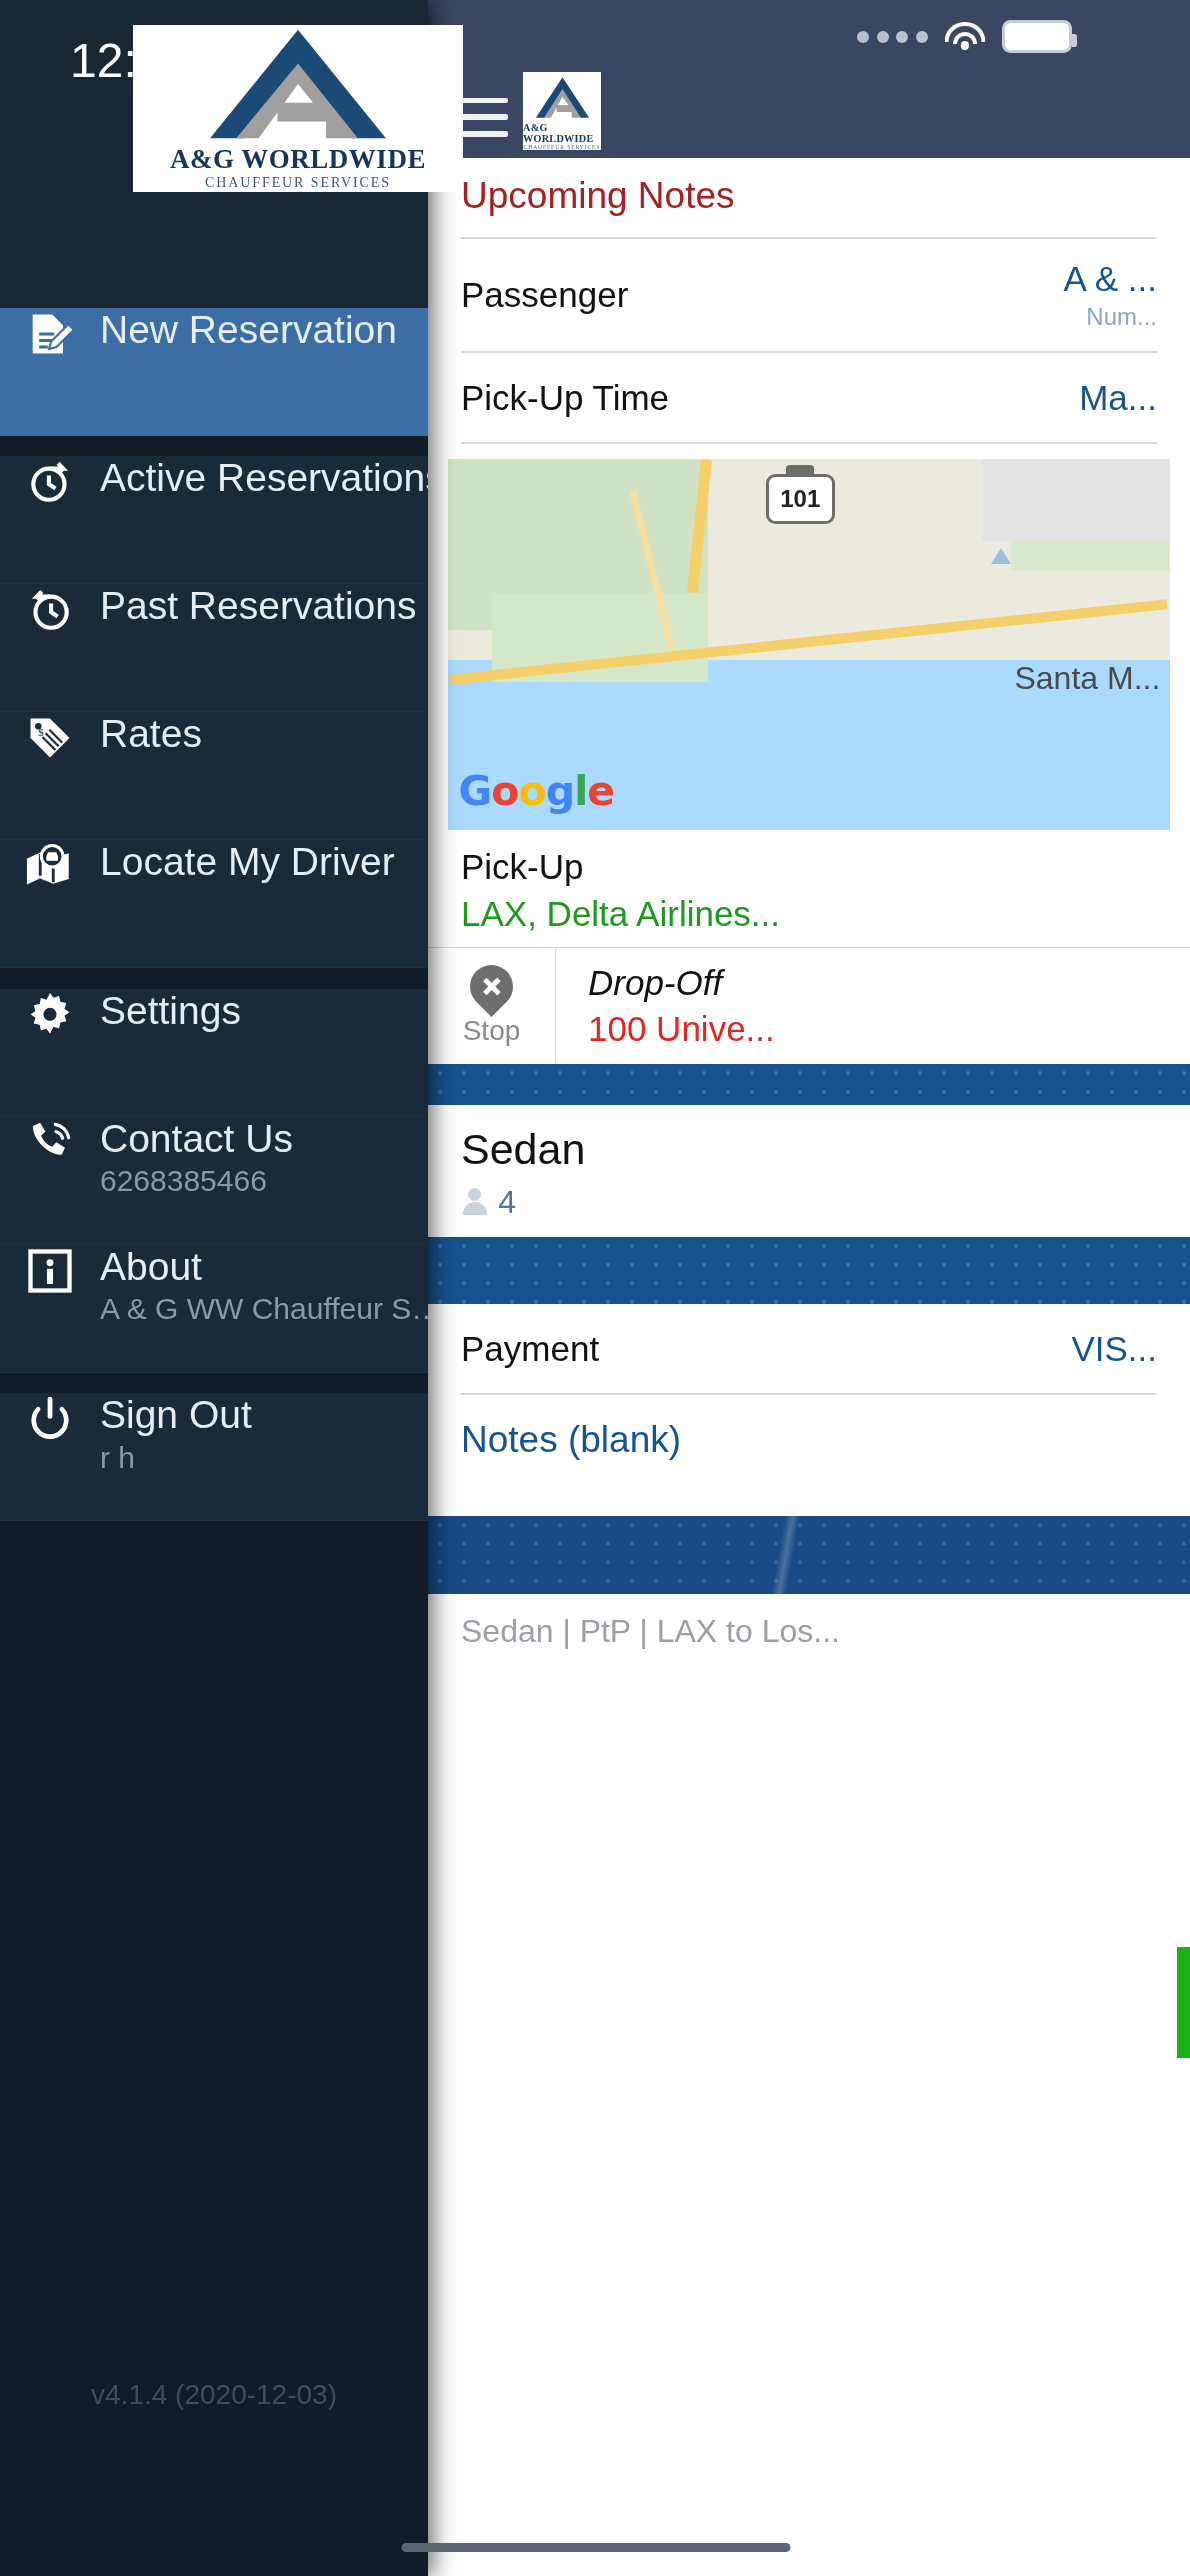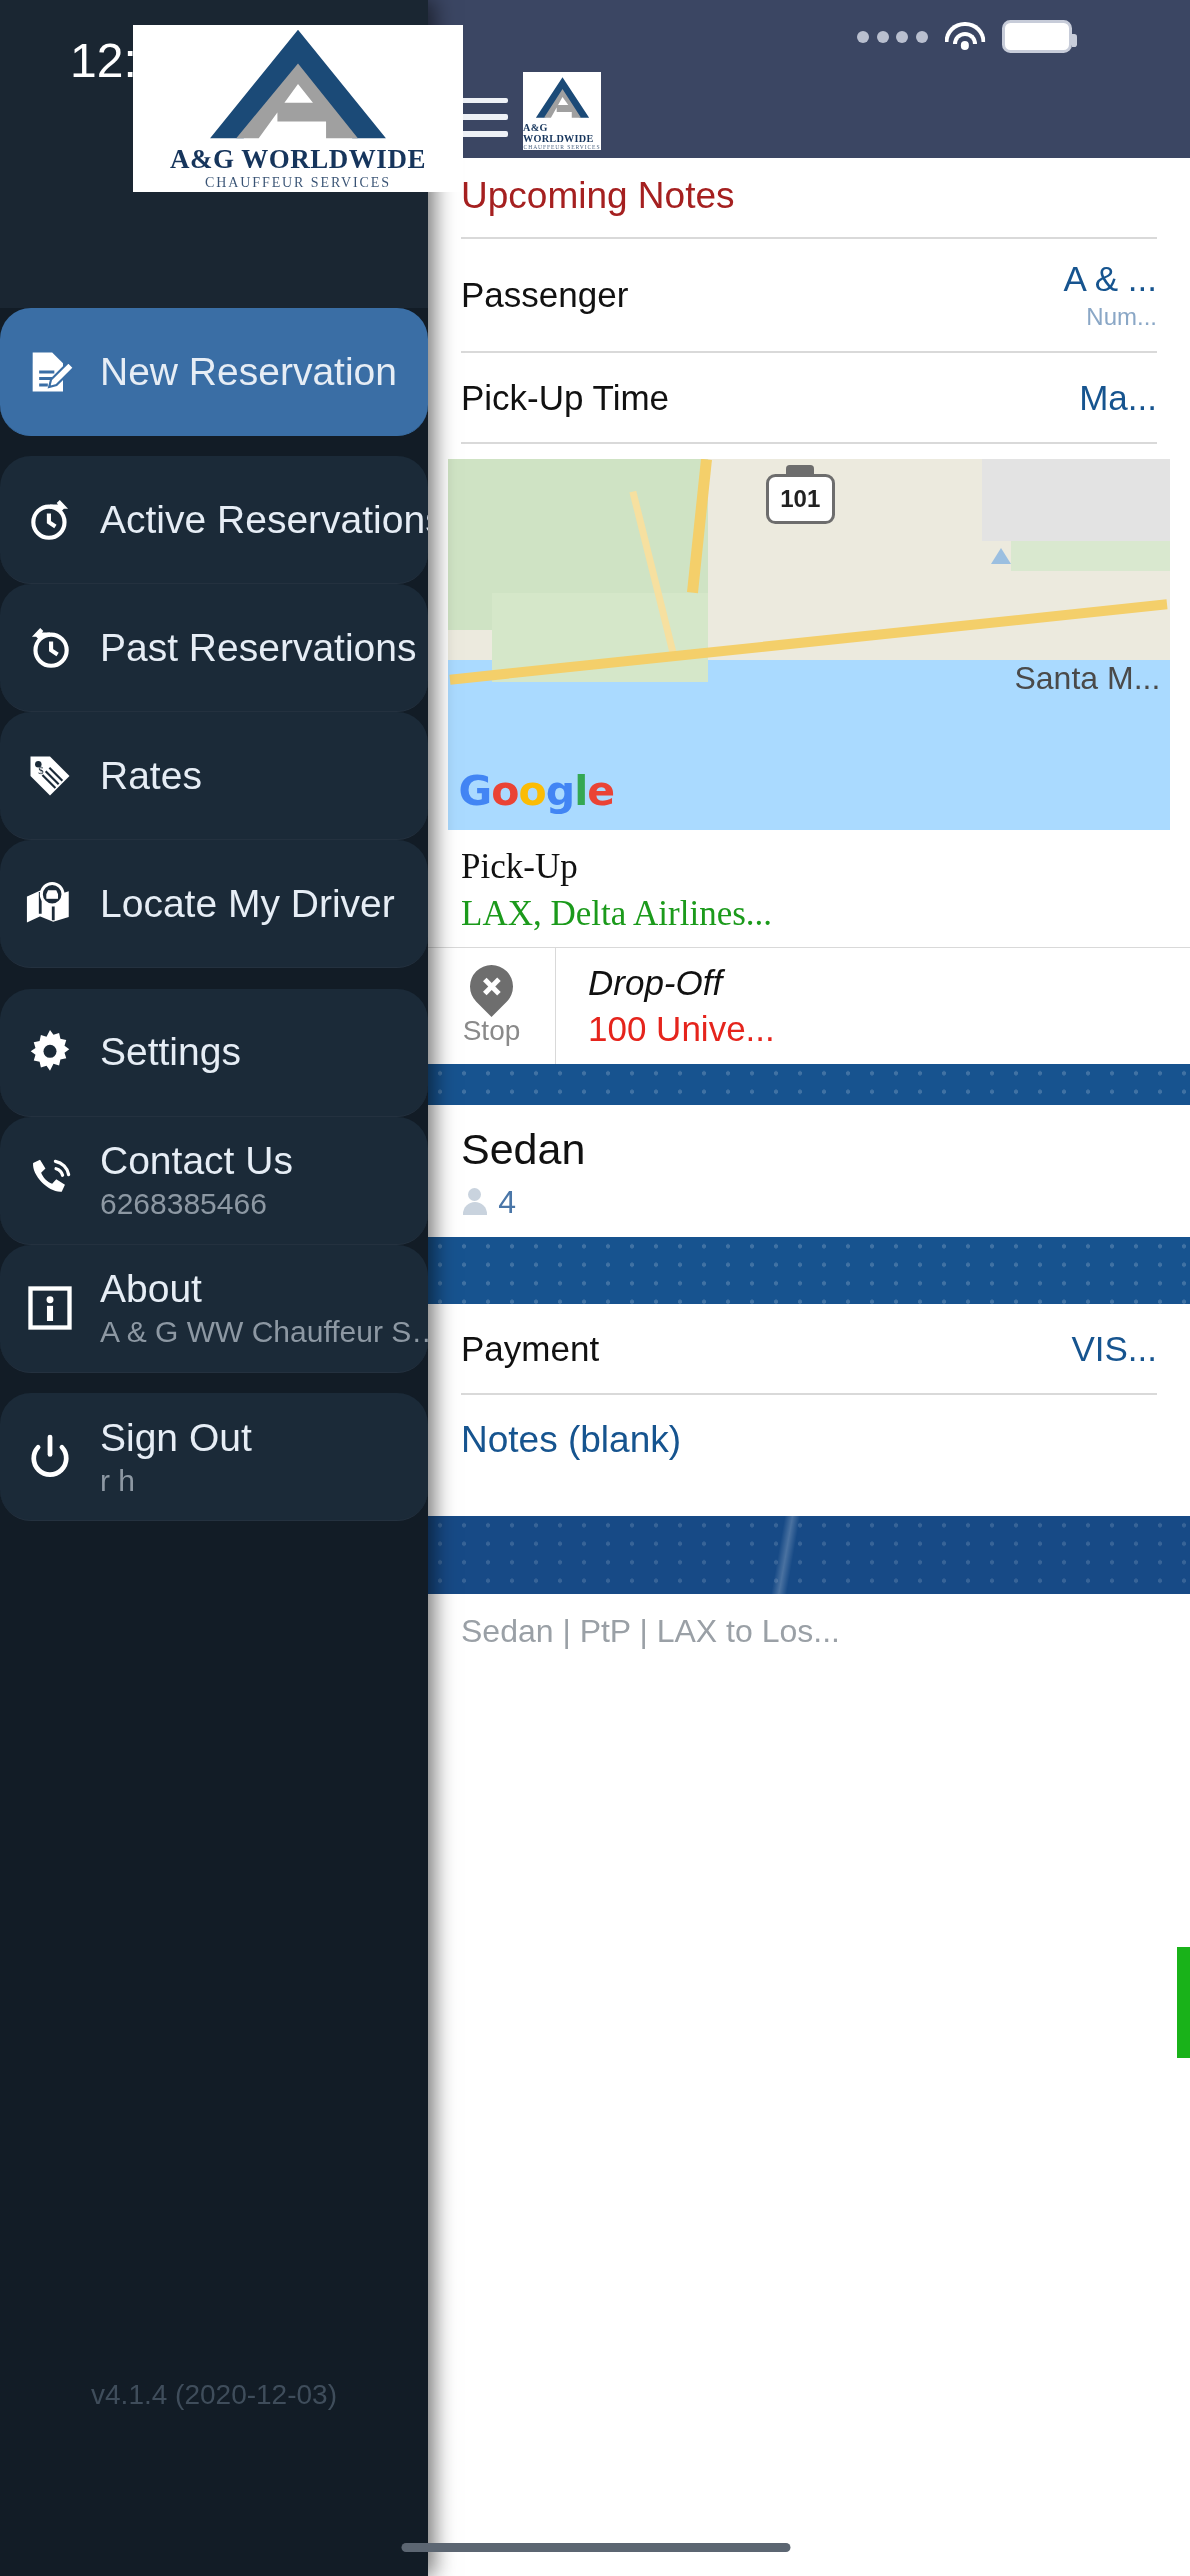--- a/index.html
+++ b/index.html
@@ -86,21 +86,21 @@
   .citylbl { position:absolute; right:9.3px; top:54%; font-size:32px; color:#4a4a4a; }
   .bluedot { position:absolute; right:22%; top:24%; width:0; height:0;
              border-left:10.2px solid transparent; border-right:10.2px solid transparent;
              border-bottom:16px solid #9bbfe0; }
   .gbrand { position:absolute; left:10px; bottom:15px; font-size:41px; font-weight:bold;
             letter-spacing:-0.9px; font-family:"DejaVu Sans", sans-serif; }
   .gbrand .b{color:#4285F4}.gbrand .r{color:#EA4335}.gbrand .y{color:#FBBC05}
   .gbrand .g{color:#34A853}
 
   
-  .pu { padding:16.7px 33px 13px 33px;font-family:Liberation Serif, serif; }
+  .pu { padding:16.7px 33px 13px 33px; }
   .pu .lbl { font-size:35px; color:#111; }
   .pu .val { font-size:35px; color:#1b9a1b; margin-top:7.4px; white-space:nowrap; }
   .dorow { display:flex; border-top:1.9px solid #d9d9d9; }
   .stopcell { width:128px; flex:none; display:flex; flex-direction:column;
               align-items:center; justify-content:center; padding:15px 0;
               border-right:1.9px solid #d9d9d9; }
   .pin { width:43px; height:43px; background:#6e6e6e; border-radius:50% 50% 50% 0;
          transform:rotate(-45deg); position:relative; }
   .pin:before, .pin:after { content:""; position:absolute; background:#fff; }
   .pin:before { left:50%; top:50%; width:20.4px; height:5.6px; transform:translate(-50%,-50%); }
@@ -149,26 +149,25 @@
   #drawer-logo {
     position:absolute; left:133px; top:25px; width:330px; height:167px;
     background:#fff; z-index:5;
     display:flex; flex-direction:column; align-items:center; justify-content:center;
   }
   .brandline { font-family:"Liberation Serif", serif; color:#16355c; }
 
   .menu { flex:1; overflow:hidden; }
   .gap { height:20.4px; background:#121c26; }
   .mitem {
-    display:flex; align-items:center; gap:24px;
+    display:flex; align-items:flex-start; gap:24px;
     height:128px; padding:0 0 0 24px;
     background:#1b2a38;
     border-bottom:1.9px solid #24313f;
     position:relative;
-    border-radius:31px;
   }
   .mitem.active { background:#3a6ea5; border-bottom:1.9px solid #3a6ea5; }
   .mitem .txt { display:flex; flex-direction:column; justify-content:center; }
   .mitem .lab { font-size:39px; color:#e6edf5; font-weight:300; white-space:nowrap; }
   .mitem .sub { font-size:30px; color:#8d98a3; margin-top:3.7px; white-space:nowrap;
                 max-width:352px; overflow:hidden; text-overflow:ellipsis; }
   .ic { width:52px; height:52px; flex:none; position:relative; }
   .ic svg { width:52px; height:52px; display:block; }
 
   #version { position:absolute; left:0; bottom:165px; width:428px;

